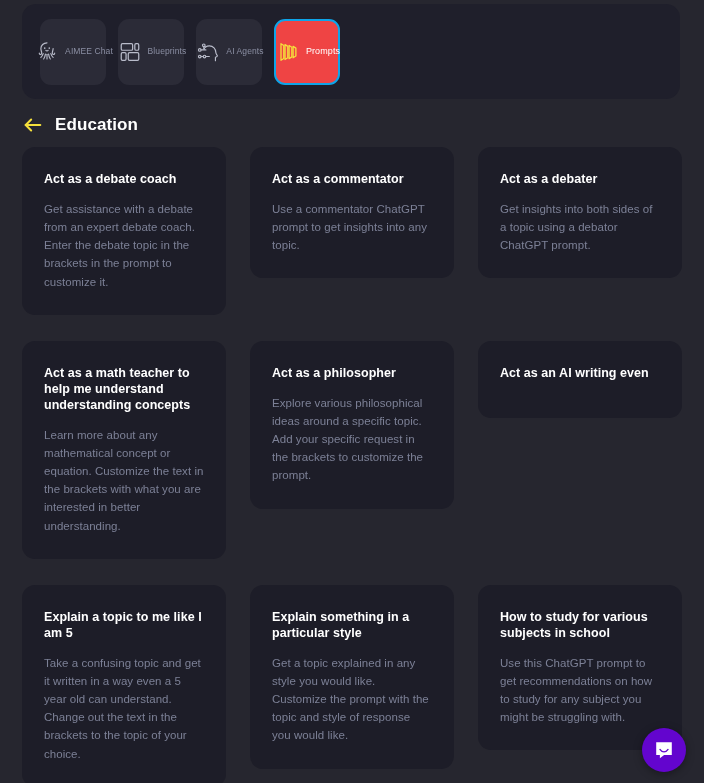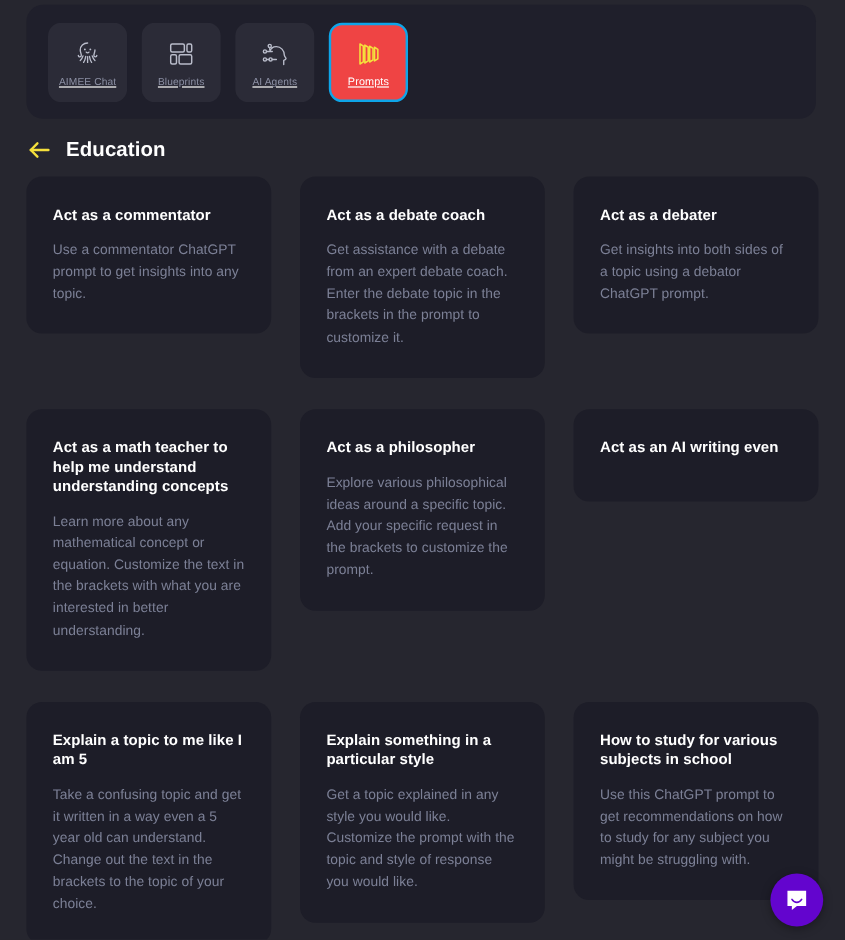--- a/index.html
+++ b/index.html
@@ -32,27 +32,26 @@
     padding-left: 18px;
     gap: 12px;
   }
 
   .nav-tile {
     width: 66px;
     height: 66px;
     border-radius: 11px;
     background: #2b2b37;
     display: flex;
-    flex-direction: column;
+    flex-direction: row;
     align-items: center;
     justify-content: center;
     gap: 4px;
     cursor: pointer;
     border: 2px solid transparent;
-    text-decoration: underline;
   }
 
   .nav-tile.active {
     background: #ef4444;
     border: 2px solid #0ea5e9;
   }
 
   .nav-tile .tile-icon {
     width: 30px;
     height: 30px;
@@ -237,27 +236,27 @@
       <path d="M20 12H4"></path>
       <path d="M10 6l-6 6 6 6"></path>
     </svg>
   </span>
   <span class="page-title">Education</span>
 </div>
 
 <div class="grid">
 
   <div class="card">
+    <div class="card-title">Act as a debate coach</div>
+    <div class="card-desc">Get assistance with a debate from an expert debate coach. Enter the debate topic in the brackets in the prompt to customize it.</div>
+  </div>
+
+  <div class="card">
     <div class="card-title">Act as a commentator</div>
     <div class="card-desc">Use a commentator ChatGPT prompt to get insights into any topic.</div>
-  </div>
-
-  <div class="card">
-    <div class="card-title">Act as a debate coach</div>
-    <div class="card-desc">Get assistance with a debate from an expert debate coach. Enter the debate topic in the brackets in the prompt to customize it.</div>
   </div>
 
   <div class="card">
     <div class="card-title">Act as a debater</div>
     <div class="card-desc">Get insights into both sides of a topic using a debator ChatGPT prompt.</div>
   </div>
 
   <div class="card">
     <div class="card-title">Act as a math teacher to help me understand understanding concepts</div>
     <div class="card-desc">Learn more about any mathematical concept or equation. Customize the text in the brackets with what you are interested in better understanding.</div>

